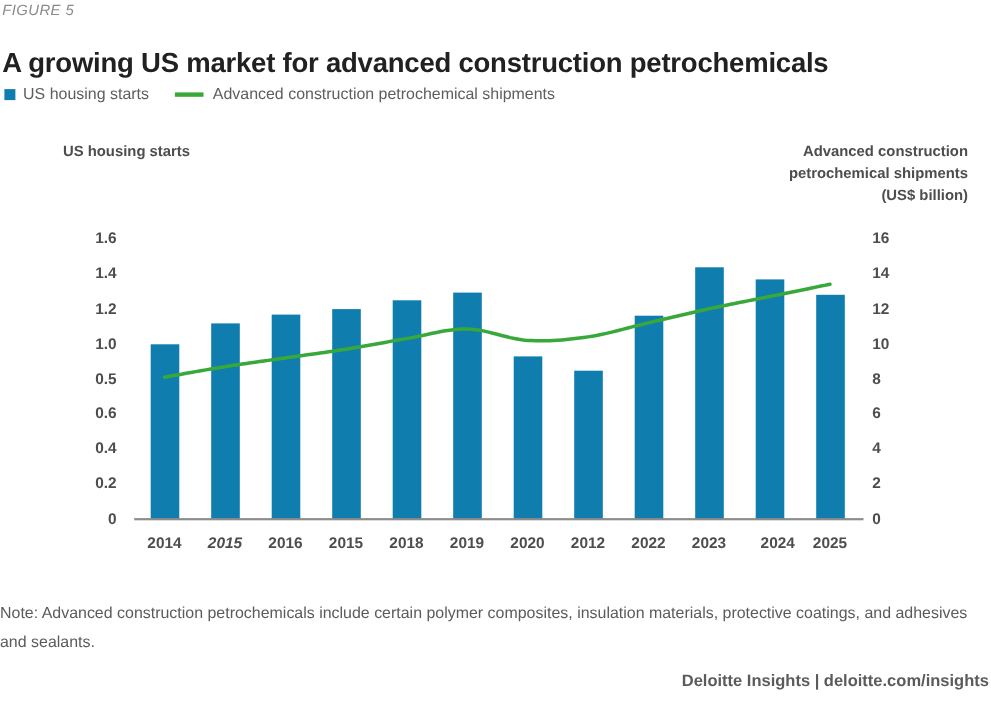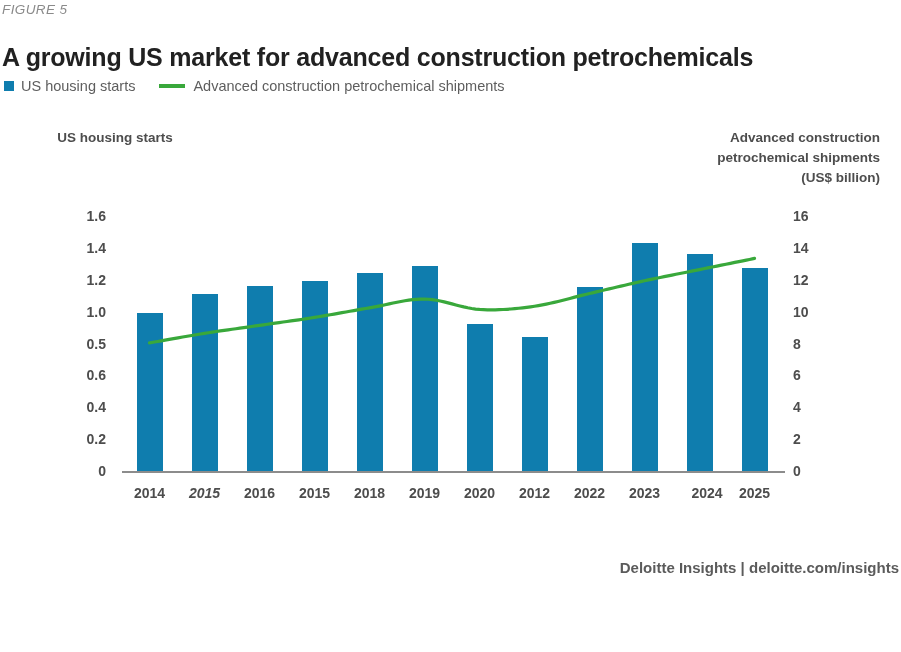--- a/index.html
+++ b/index.html
@@ -280,14 +280,15 @@
       <div class="x-tick" style="left: 357.5px;">2020</div>
       <div class="x-tick" style="left: 412.5px;">2012</div>
       <div class="x-tick" style="left: 467.5px;">2022</div>
       <div class="x-tick" style="left: 522.5px;">2023</div>
       <div class="x-tick" style="left: 585px;">2024</div>
       <div class="x-tick" style="left: 632.5px;">2025</div>
     </div>
 </div>
 
 <div class="footer">
+  <p class="note">Note: Advanced construction petrochemicals include certain polymer composites, insulation materials, protective coatings, and adhesives and sealants.</p>
   <div class="brand">Deloitte Insights | deloitte.com/insights</div>
 </div>
 
 </body></html>

